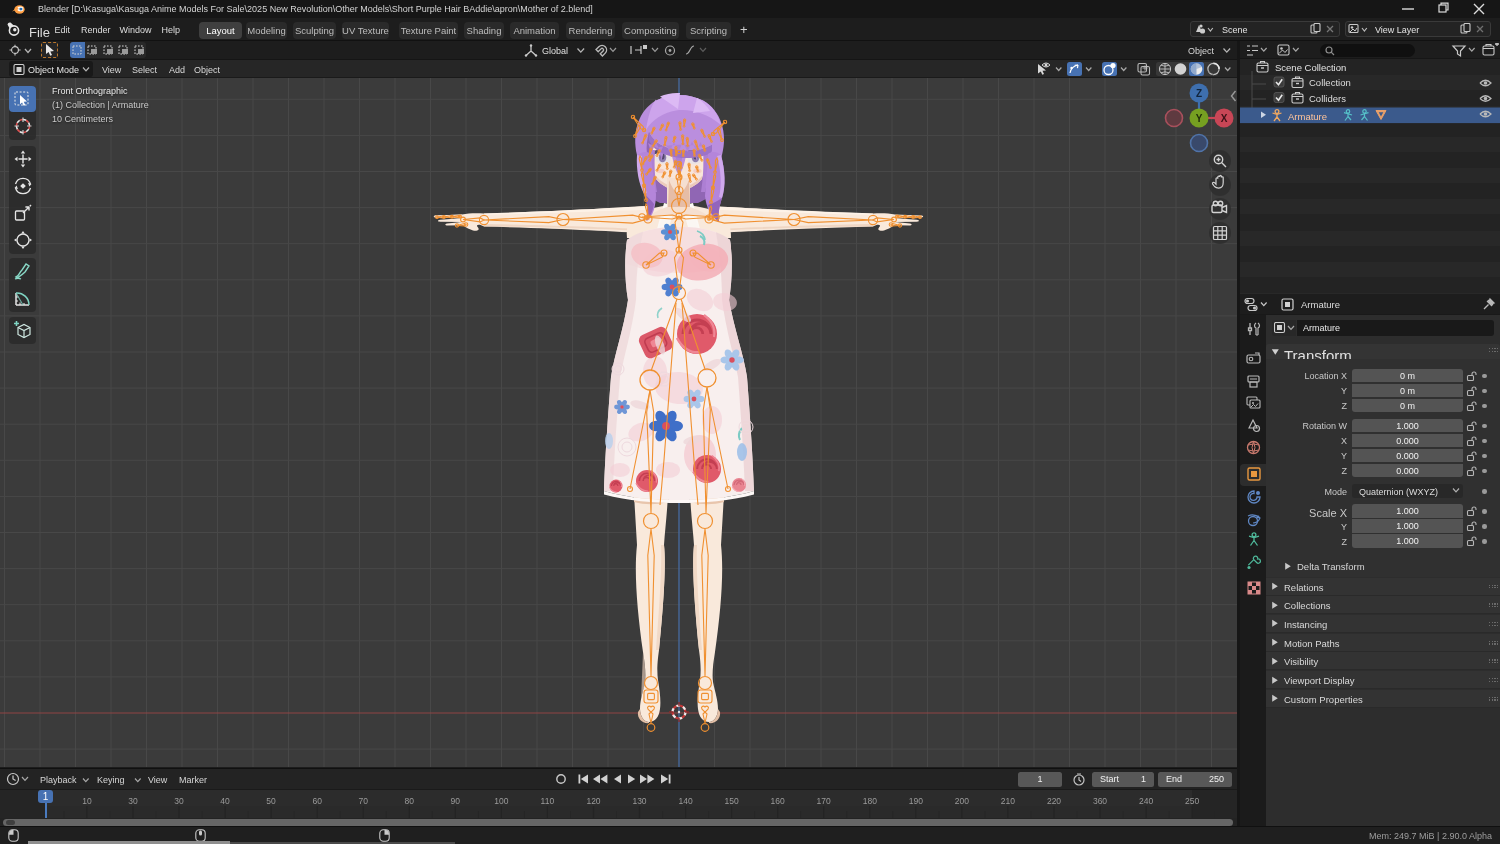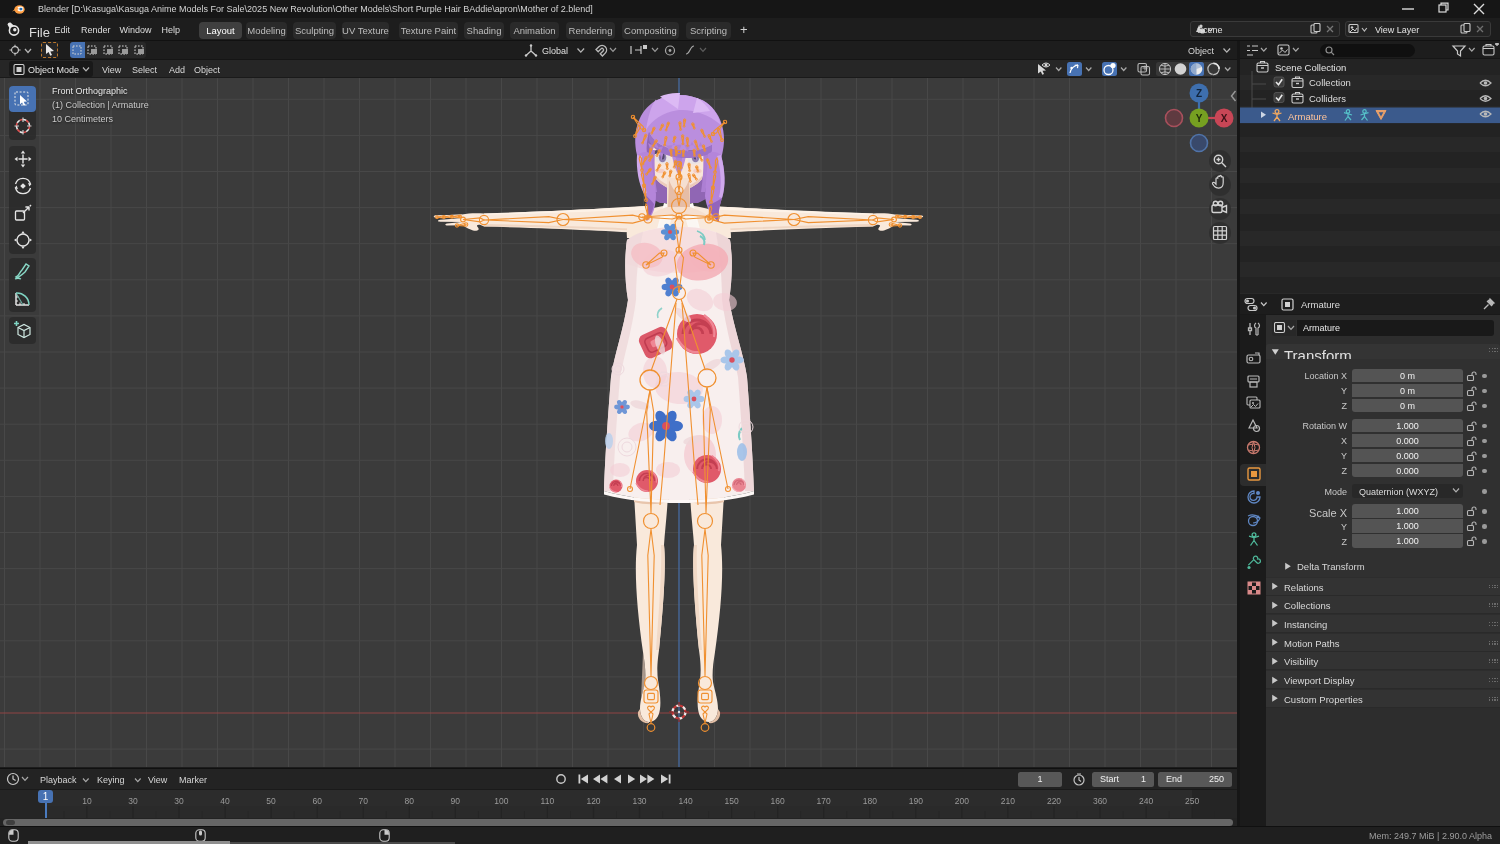--- a/index.html
+++ b/index.html
@@ -64,21 +64,21 @@
         <circle cx="4" cy="4.5" r="1.2" fill="#c8c8c8"></circle>
         <path d="M2,9 l3,-3 2,2 2,-3" stroke="#c8c8c8" fill="none"></path>
         <path d="M14,5 l2.4,3 2.4,-3" stroke="#bbb" stroke-width="1.2" fill="none"></path>
       </g>
 <g transform="translate(268,0)">
         <rect x="0" y="2" width="6" height="8" rx="1" fill="none" stroke="#c8c8c8" stroke-width="1.1"></rect>
         <rect x="3" y="0.5" width="6" height="8" rx="1" fill="#232323" stroke="#c8c8c8" stroke-width="1.1"></rect>
         <path d="M16,3 l6,6 m0,-6 l-6,6" stroke="#707070" stroke-width="1.3"></path>
       </g>
     </svg>
-<div class="t" style="left:1197px;top:26px;color:#e2e2e2">Scene</div>
+<div class="t" style="left:1222px;top:26px;color:#e2e2e2">Scene</div>
 <div class="t" style="left:1375px;top:26px;color:#e2e2e2">View Layer</div>
 <div class="abs" style="left:0;top:41px;width:1237px;height:19px;background:#1d1d1d;border-bottom:1px solid #151515"></div>
 <svg class="abs" style="left:8px;top:44px" width="26" height="13" viewBox="0 0 26 13">
 <circle cx="7" cy="6" r="3.4" fill="none" stroke="#c9c9c9" stroke-width="1.1"></circle>
       <path d="M7,0.8 V3 M7,9 V11.4 M1.5,6 H4 M10,6 H12.6" stroke="#c9c9c9" stroke-width="1.1"></path>
 <path d="M17,5 l3,3.4 3,-3.4" stroke="#b5b5b5" stroke-width="1.3" fill="none"></path>
     </svg>
 <div class="abs" style="left:41px;top:42px;width:17px;height:16px;border:1px dashed #b8762c;border-radius:2px;background:#262626"></div>
 <svg class="abs" style="left:45px;top:44px" width="10" height="12" viewBox="0 0 10 12">
       <path d="M1,0 L9,7 L5.3,7.4 L7,11 L5.3,11.7 L3.6,8 L1,10 Z" fill="#e8e8e8"></path>

